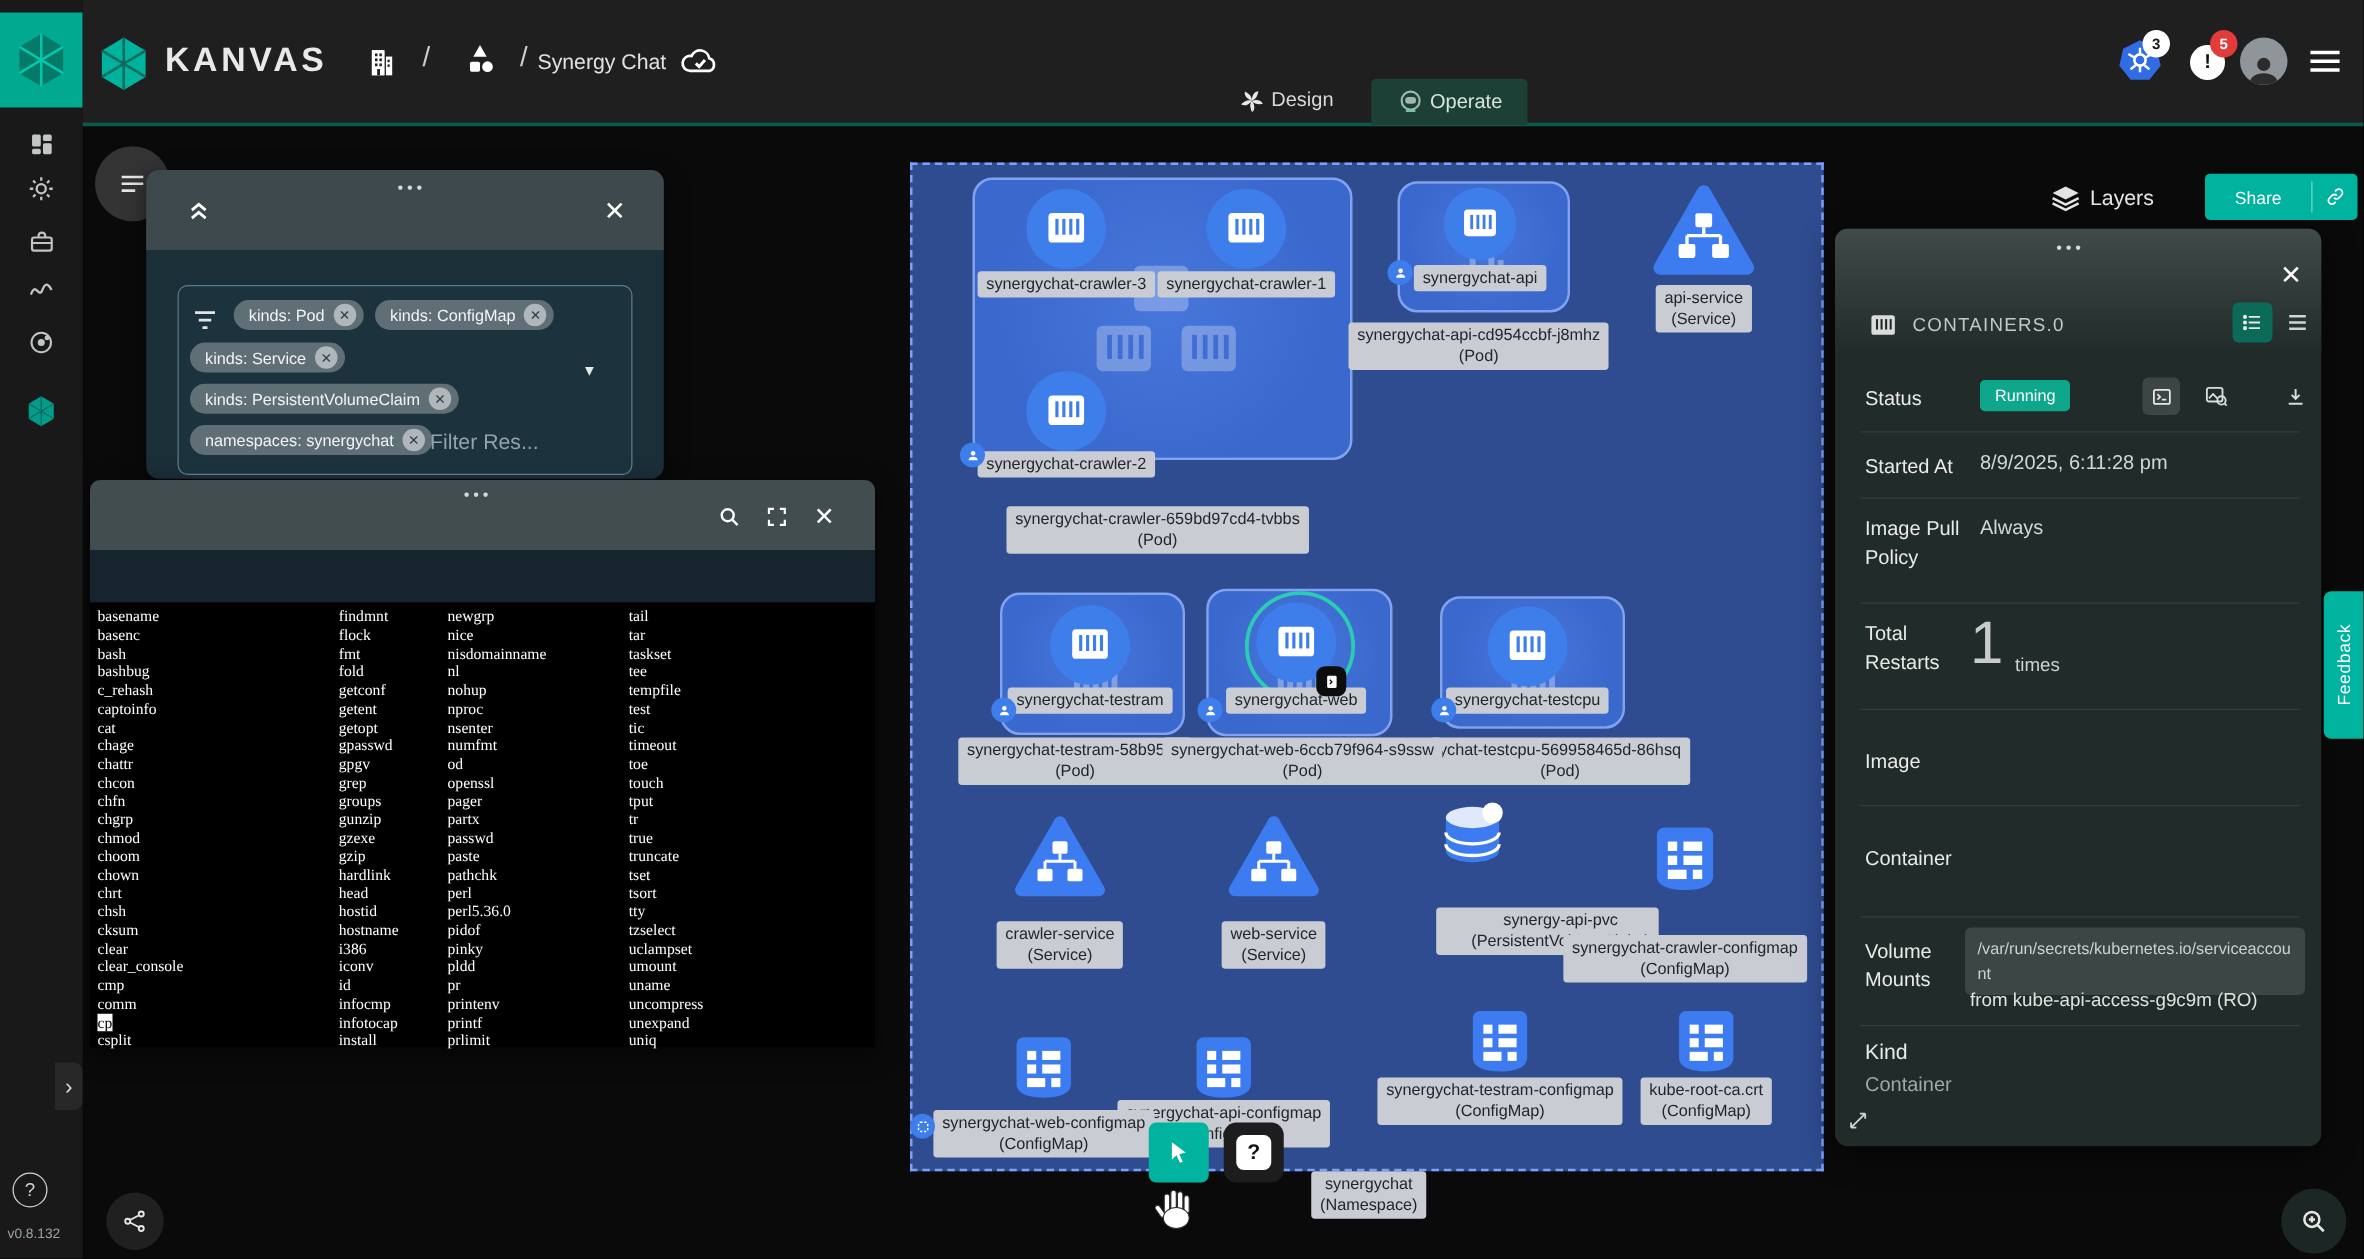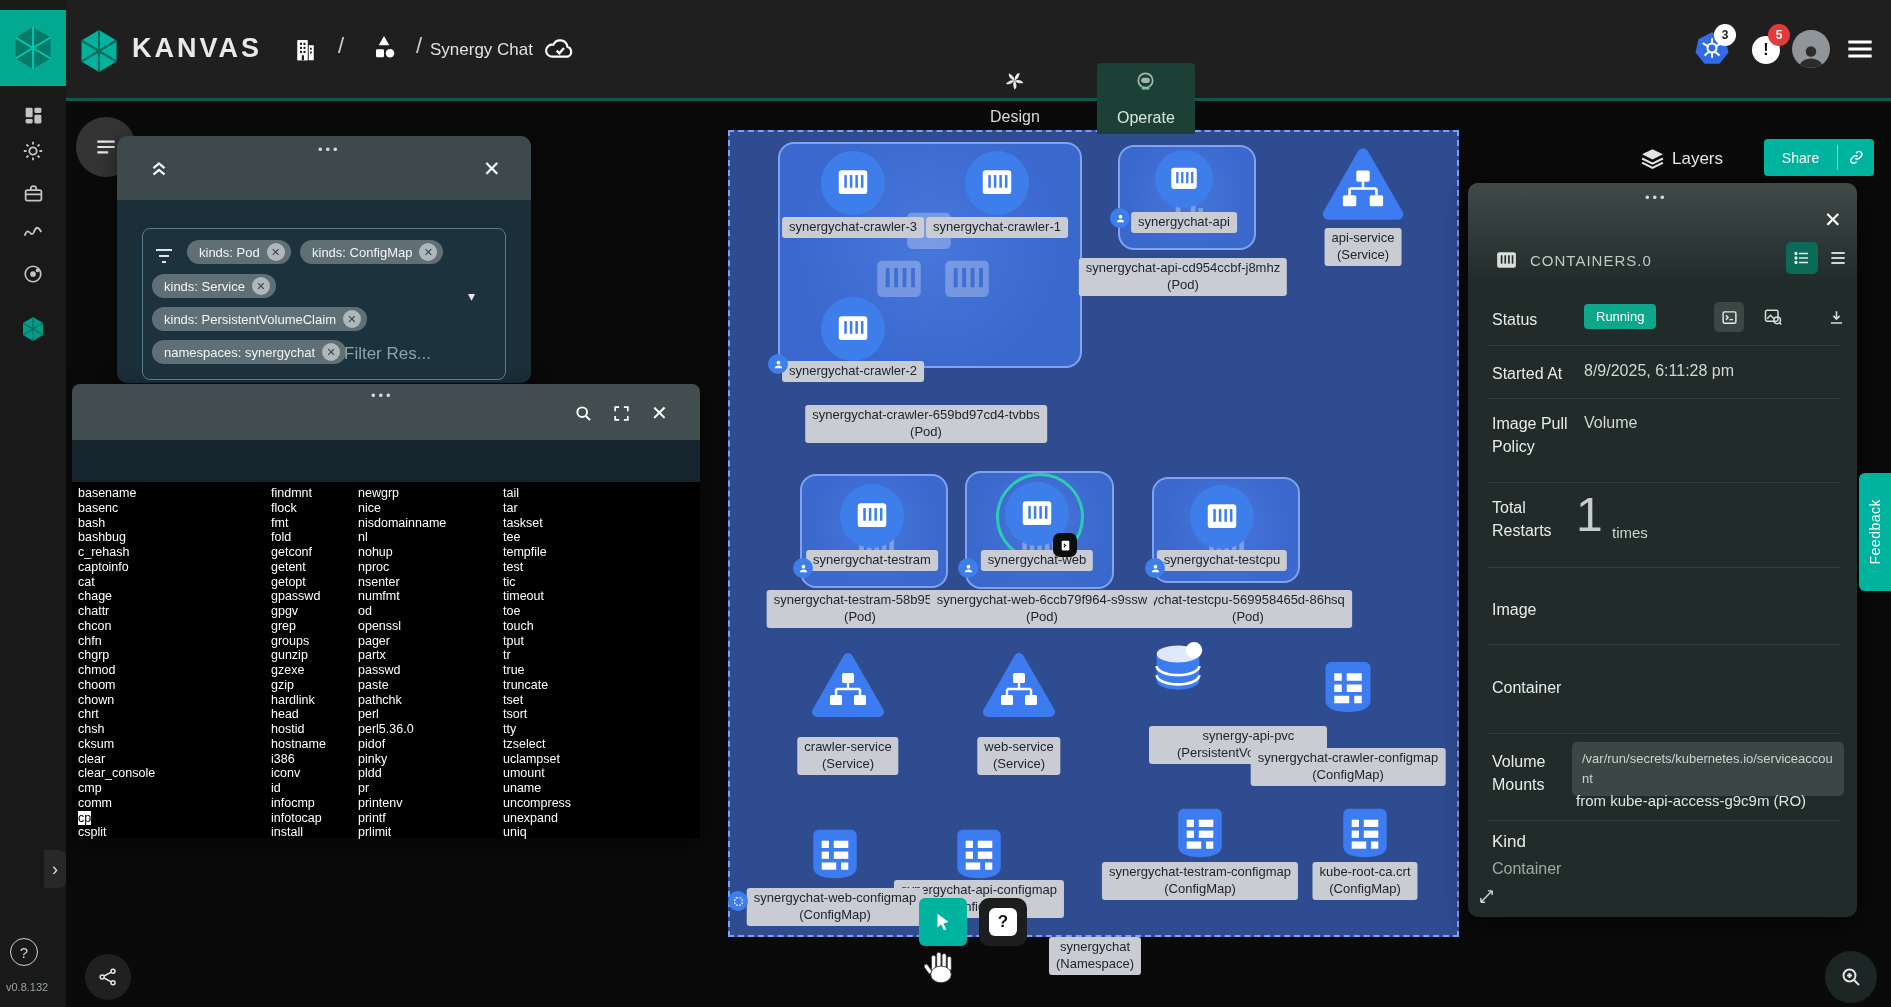--- a/index.html
+++ b/index.html
@@ -6,21 +6,21 @@
   #app{position:relative;width:1891px;height:1007px;overflow:hidden;background:#0a0a0a;
        font-family:"Liberation Sans",sans-serif;color:#e6e6e6;}
   .abs{position:absolute;}
   svg{display:block;}
   
   .topbar{left:66px;top:0;width:1825px;height:98px;background:#1f1f1f;}
   .greenline{left:66px;top:98px;width:1825px;height:3px;background:#0d5a4b;}
   .brand{font-size:27px;font-weight:bold;letter-spacing:3px;color:#e9e9e9;}
   .crumb{font-size:17px;color:#e2e2e2;}
   .slash{font-size:22px;color:#cfcfcf;font-weight:300;}
-  .tab{font-size:16px;color:#d9d9d9;display:flex;align-items:center;gap:16px;flex-direction:column;}
+  .tab{font-size:16px;color:#d9d9d9;display:flex;align-items:center;gap:4px;}
   .tab.active{background:#1d4036;border-radius:4px 4px 0 0;padding:7px 20px;color:#d9e6e0;}
   .badge{position:absolute;border-radius:50%;display:flex;align-items:center;justify-content:center;font-size:12px;font-weight:bold;}
   
   .sidebar{left:0;top:0;width:66px;height:1007px;background:#191919;z-index:30;}
   .logoblock{left:0;top:10px;width:66px;height:76px;background:#00a98f;display:flex;align-items:center;justify-content:center;}
   .sideicon{left:0;width:66px;height:34px;display:flex;align-items:center;justify-content:center;opacity:.85;}
   .version{font-size:11px;color:#9aa4a1;}
   
   .nsrect{left:728px;top:130px;width:727px;height:803px;background:#2e4c8f;border:2px dashed #7d9ffa;z-index:1;}
   .group{position:absolute;background:#3a68cc;background:radial-gradient(circle at 50% 45%, #4877dc 0%, #3a68cc 70%);border:2px solid #7fa3f2;border-radius:16px;z-index:2;}
@@ -42,34 +42,34 @@
   .chipx{width:18px;height:18px;border-radius:50%;background:rgba(255,255,255,.5);color:#35424a;font-size:11px;
          display:flex;align-items:center;justify-content:center;}
   .dots{font-size:13px;letter-spacing:3px;color:#d4dbd9;z-index:18;}
   .hamb{left:76px;top:117px;width:60px;height:60px;border-radius:50%;background:#343434;display:flex;align-items:center;justify-content:center;z-index:14;}
   
   .twin{left:72px;top:384px;width:628px;height:454px;border-radius:8px 8px 0 0;z-index:15;box-shadow:0 6px 20px rgba(0,0,0,.55);}
   .thead{left:72px;top:384px;width:628px;height:56px;background:#424d50;border-radius:8px 8px 0 0;z-index:16;}
   .ttabs{left:72px;top:440px;width:628px;height:42px;background:#16252d;z-index:16;}
   .ttab{left:72px;top:440px;width:210px;height:42px;background:#05090c;display:flex;align-items:center;gap:9px;padding-left:12px;box-sizing:border-box;z-index:17;font-size:14px;color:#dfe3e5;}
   .tbody{left:72px;top:482px;width:628px;height:356px;background:#000;z-index:16;}
-  .tcol{position:absolute;top:4px;font-family:Liberation Sans, sans-serif;font-size:12.5px;line-height:14.75px;color:#fff;}
+  .tcol{position:absolute;top:4px;font-family:Liberation Serif, serif;font-size:12.5px;line-height:14.75px;color:#fff;}
   .tline{white-space:pre;}
   .tline.hl{background:#fff;color:#000;display:inline-block;}
   
   .dpanel{left:1468px;top:183px;width:389px;height:734px;background:#212b29;border-radius:10px;z-index:14;box-shadow:0 6px 24px rgba(0,0,0,.6);}
   .dstrip{left:1468px;top:183px;width:389px;height:100px;background:linear-gradient(#404a48,#212b29);border-radius:10px 10px 0 0;z-index:15;}
   .dlabel{position:absolute;left:1492px;font-size:16px;color:#e8ebe9;z-index:16;width:86px;line-height:1.45;}
   .dvalue{position:absolute;left:1584px;font-size:16px;color:#d2d7d5;z-index:16;}
   .dbox{position:absolute;left:1572px;width:252px;background:#3c4644;border-radius:5px;padding:7px 10px;
         font-size:13px;color:#ccd2d0;line-height:1.55;word-break:break-all;z-index:16;}
   .ddiv{position:absolute;left:1488px;width:352px;height:1px;background:rgba(255,255,255,.09);z-index:16;}
   .runbadge{position:absolute;background:#0fa78b;color:#fff;font-size:13px;padding:5px 12px;border-radius:4px;z-index:16;}
   .iconbtn{position:absolute;display:flex;align-items:center;justify-content:center;z-index:16;}
-  .sharebtn{left:1764px;top:139px;width:110px;height:37px;background:#00B39F;border-radius:4px;display:flex;align-items:center;z-index:15;}
+  .sharebtn{left:1764px;top:139px;width:122px;height:37px;background:#00B39F;border-radius:4px;display:flex;align-items:center;z-index:15;}
   .sharebtn .lbl{flex:1;text-align:center;font-size:14px;color:#fff;}
   .sharebtn .sep{width:1px;height:25px;background:rgba(255,255,255,.45);}
   .feedback{left:1859px;top:473px;width:32px;height:118px;background:#00B39F;border-radius:6px 0 0 6px;z-index:16;
             display:flex;align-items:center;justify-content:center;}
   .feedback span{writing-mode:vertical-rl;transform:rotate(180deg);font-size:14px;color:#fff;letter-spacing:.5px;}
   .circlebtn{position:absolute;border-radius:50%;background:#202020;display:flex;align-items:center;justify-content:center;z-index:17;}
   .sectiontitle{font-size:15px;letter-spacing:1px;color:#c2c9c7;}
 </style>
 </head>
 <body>
@@ -638,21 +638,21 @@
         <path d="M12 4v10M8 10l4 4 4-4M5 19h14"></path>
       </svg>
   </div>
   <div class="ddiv" style="top:345px;"></div>
 
   <div class="dlabel" style="top:362px;white-space:nowrap;">Started At</div>
   <div class="dvalue" style="top:362px;">8/9/2025, 6:11:28 pm</div>
   <div class="ddiv" style="top:398px;"></div>
 
   <div class="dlabel" style="top:412px;">Image Pull Policy</div>
-  <div class="dvalue" style="top:414px;">Volume</div>
+  <div class="dvalue" style="top:414px;">Always</div>
   <div class="ddiv" style="top:482px;"></div>
 
   <div class="dlabel" style="top:496px;">Total Restarts</div>
   <div class="abs" style="left:1576px;top:487px;font-size:48px;font-weight:300;color:#c6cccb;z-index:16;">1</div>
   <div class="abs" style="left:1612px;top:524px;font-size:15px;color:#cdd2d0;z-index:16;">times</div>
   <div class="ddiv" style="top:567px;"></div>
 
   <div class="dlabel" style="top:598px;">Image</div>
   <div class="ddiv" style="top:644px;"></div>
 

